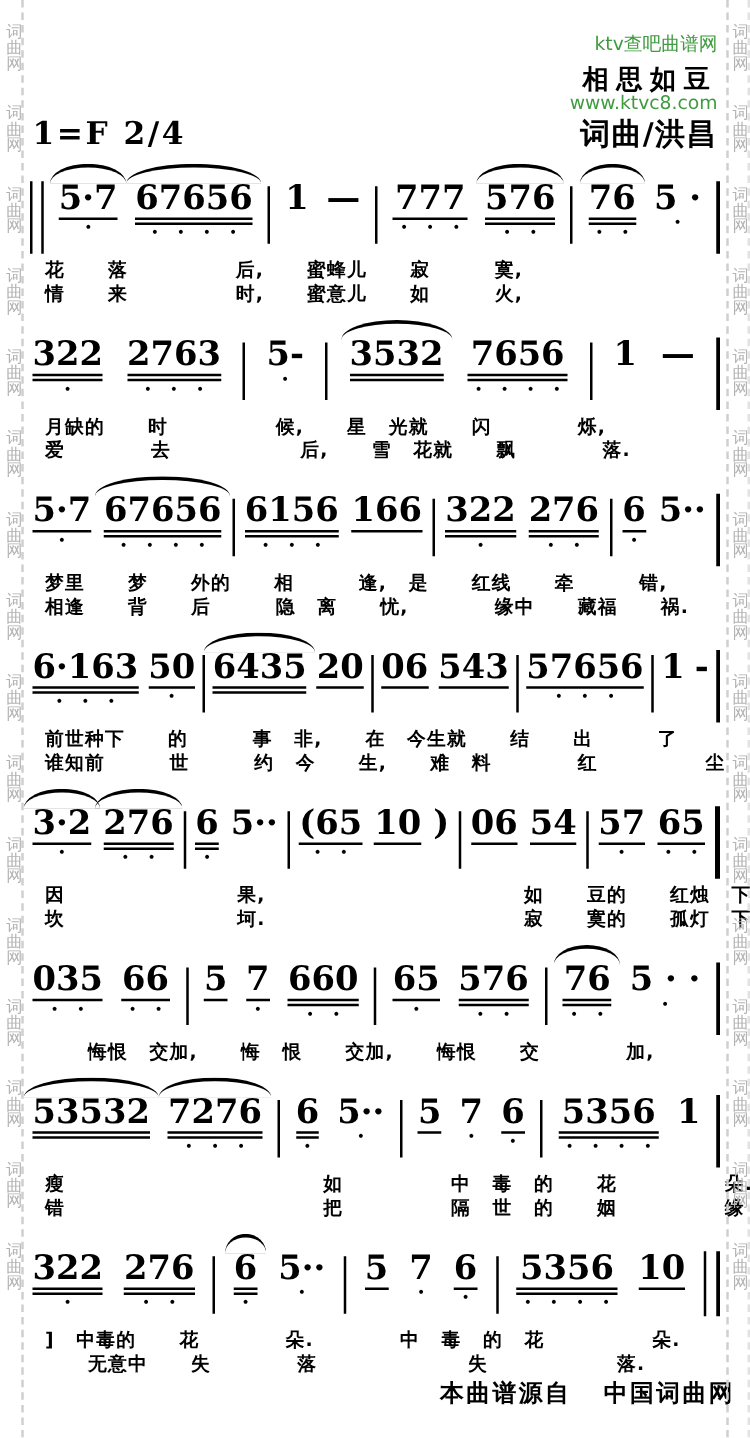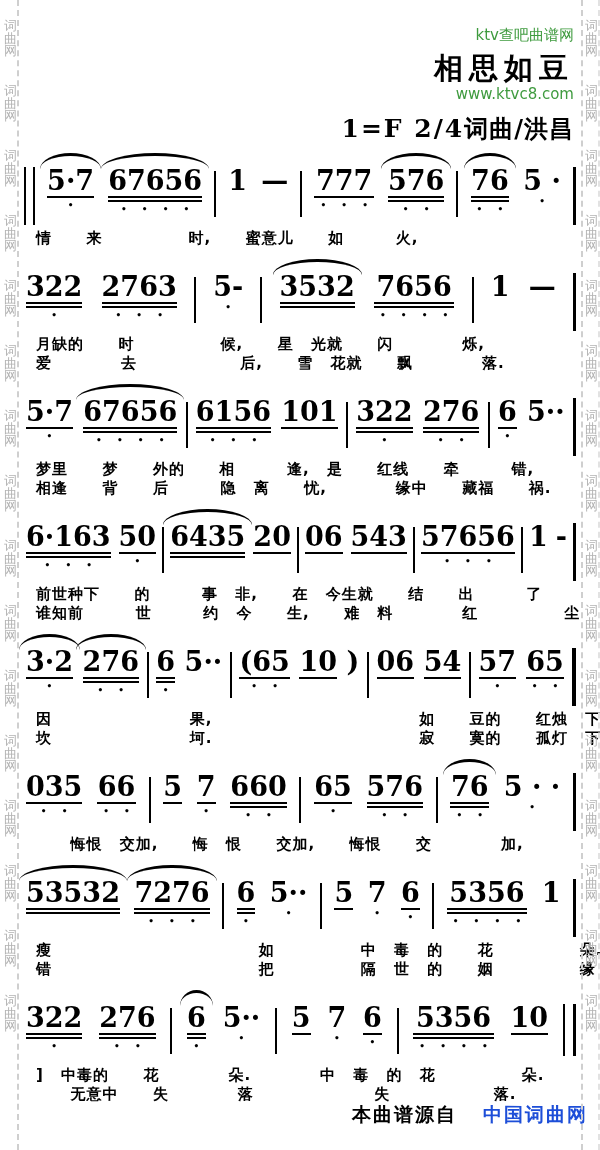--- a/index.html
+++ b/index.html
@@ -16,23 +16,23 @@
     overflow:hidden;text-align:left;
   }
   .strip.left{left:0;border-right:2px dashed #cfcfcf;}
   .strip.right{right:0;border-left:2px dashed #cfcfcf;border-right:2px dashed #e2e2e2;}
   
   .header{position:relative;padding:26px 26px 0 26px;}
   .hrow{display:flex;justify-content:space-between;align-items:flex-end;flex-direction:column;}
   .site-green{color:#3f9b3f;font-size:15px;font-weight:normal;}
   .title{
     font-family:"DejaVu Serif","Liberation Serif",serif;font-weight:bold;
-    font-size:29px;letter-spacing:6px;transform:translateY(4px);
-  }
-  .keyrow{display:flex;justify-content:flex-end;align-items:baseline;margin-top:10px;}
+    font-size:21px;letter-spacing:6px;transform:translateY(4px);
+  }
+  .keyrow{display:flex;justify-content:space-between;align-items:baseline;}
   .keysig{font-family:"DejaVu Serif",serif;font-weight:bold;font-size:25px;letter-spacing:2px;}
   .credit{font-weight:bold;font-size:24px;letter-spacing:1px;}
   
   #score{padding:6px 24px 0 24px;}
   .system{margin-bottom:9px;}
   .notes-row{
     display:flex;align-items:flex-start;justify-content:space-between;
     padding-top:16px;min-height:62px;
   }
   .tok{
@@ -58,21 +58,21 @@
   .lyr{
     font-weight:bold;font-size:15px;line-height:19px;white-space:pre;
     word-spacing:11px;padding-left:12px;letter-spacing:1px;
   }
   
   .footer{
     position:absolute;bottom:22px;right:12px;display:flex;gap:26px;
     font-weight:bold;font-size:19px;letter-spacing:2px;
   }
   .footer .src{color:#000;}
-  .footer .site{color:#1d4ed8;}
+  .footer .site{color:#000000;}
 </style>
 </head>
 <body>
 
 <div class="strip left">词曲网　词曲网　词曲网　词曲网　词曲网　词曲网　词曲网　词曲网　词曲网　词曲网　词曲网　词曲网　词曲网　词曲网　词曲网　词曲网　</div>
 <div class="strip right">词曲网　词曲网　词曲网　词曲网　词曲网　词曲网　词曲网　词曲网　词曲网　词曲网　词曲网　词曲网　词曲网　词曲网　词曲网　词曲网　</div>
 
 <div class="header">
   <div class="hrow">
     <span class="site-green">ktv查吧曲谱网</span>
@@ -125,20 +125,21 @@
           <div class="beam"></div>
           <div class="beam"></div>
           <div class="dots">• •</div>
         </div>
         <div class="tok">
           <div class="txt">5 ·</div>
           <div class="dots">•</div>
         </div>
         <div class="bar end1"></div>
       </div>
+      <div class="lyr">花  落     后,  蜜蜂儿  寂   寞,</div>
       <div class="lyr">情  来     时,  蜜意儿  如   火,</div>
     </div>
     <div class="system">
       <div class="notes-row">
         <div class="tok">
           <div class="txt">322</div>
           <div class="beam"></div>
           <div class="beam"></div>
           <div class="dots">•</div>
         </div>
@@ -191,21 +192,21 @@
           <div class="dots">• • • •</div>
         </div>
         <div class="bar s"></div>
         <div class="tok">
           <div class="txt">6156</div>
           <div class="beam"></div>
           <div class="beam"></div>
           <div class="dots">• • •</div>
         </div>
         <div class="tok">
-          <div class="txt">101</div>
+          <div class="txt">166</div>
           <div class="beam"></div>
         </div>
         <div class="bar s"></div>
         <div class="tok">
           <div class="txt">322</div>
           <div class="beam"></div>
           <div class="beam"></div>
           <div class="dots">•</div>
         </div>
         <div class="tok">

